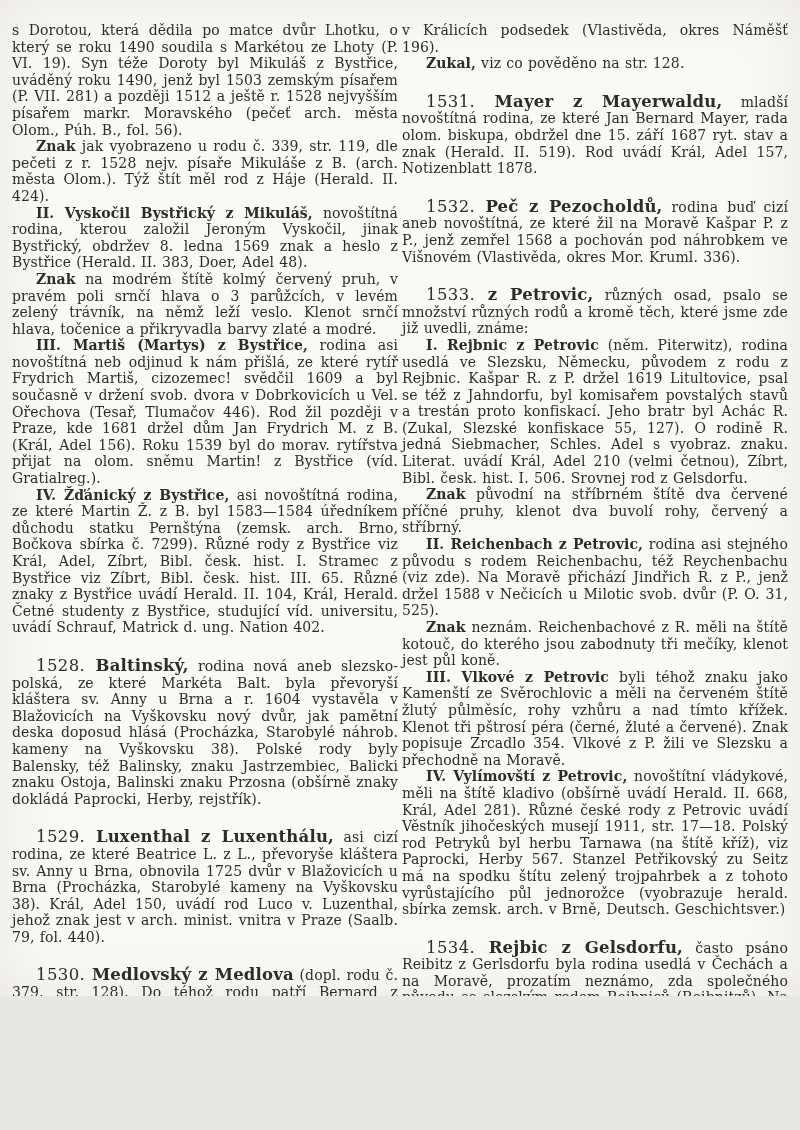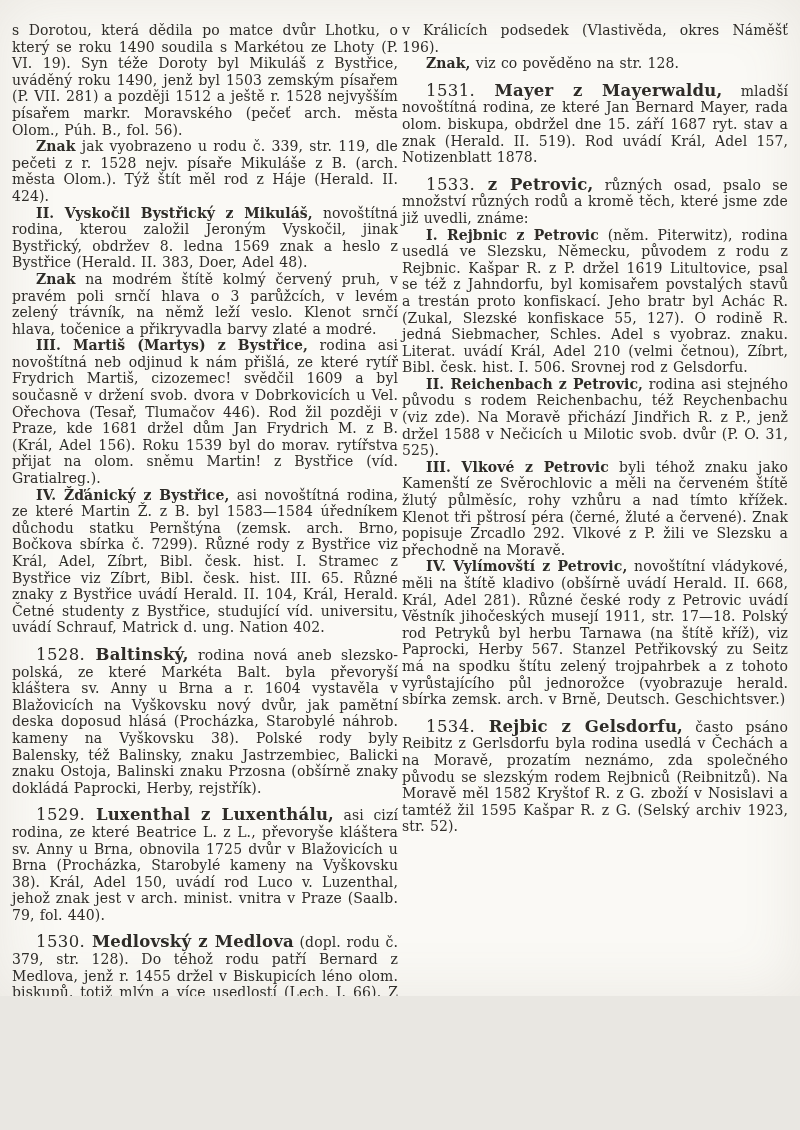--- a/index.html
+++ b/index.html
@@ -26,21 +26,21 @@
   .column.left{left:12px;}
   .column.right{left:402px;}
   .para{
     margin:0;
     text-align:justify;
     text-indent:24px;
     letter-spacing:.1px;
     word-spacing:.6px;
   }
   .para.cont{text-indent:0;}
-  .para.entry{margin-top:11px;}
+  .para.entry{margin-top:22px;}
   span.b{font-weight:bold;}
   span.num{font-size:16.5px;letter-spacing:.4px;}
   span.name{font-size:16.5px;font-weight:bold;letter-spacing:.2px;}
   .footer{
     position:absolute;
     left:0;right:0;
     top:1082px;
     text-align:center;
     font-size:16px;
     letter-spacing:1px;
@@ -58,23 +58,26 @@
       <p class="para sub"><span class="b">II. Vyskočil Bystřický z Mikuláš,</span><span> novoštítná rodina, kterou založil Jeroným Vyskočil, jinak Bystřický, obdržev 8. ledna 1569 znak a heslo z Bystřice (Herald. II. 383, Doer, Adel 48).</span></p>
       <p class="para sub"><span class="b">Znak</span><span> na modrém štítě kolmý červený pruh, v pravém poli srnčí hlava o 3 parůžcích, v levém zelený trávník, na němž leží veslo. Klenot srnčí hlava, točenice a přikryvadla barvy zlaté a modré.</span></p>
       <p class="para sub"><span class="b">III. Martiš (Martys) z Bystřice,</span><span> rodina asi novoštítná neb odjinud k nám přišlá, ze které rytíř Frydrich Martiš, cizozemec! svědčil 1609 a byl současně v držení svob. dvora v Dobrkovicích u Vel. Ořechova (Tesař, Tlumačov 446). Rod žil později v Praze, kde 1681 držel dům Jan Frydrich M. z B. (Král, Adel 156). Roku 1539 byl do morav. rytířstva přijat na olom. sněmu Martin! z Bystřice (víd. Gratialreg.).</span></p>
       <p class="para sub"><span class="b">IV. Žďánický z Bystřice,</span><span> asi novoštítná rodina, ze které Martin Ž. z B. byl 1583—1584 úředníkem důchodu statku Pernštýna (zemsk. arch. Brno, Bočkova sbírka č. 7299). Různé rody z Bystřice viz Král, Adel, Zíbrt, Bibl. česk. hist. I. Stramec z Bystřice viz Zíbrt, Bibl. česk. hist. III. 65. Různé znaky z Bystřice uvádí Herald. II. 104, Král, Herald. Četné studenty z Bystřice, studující víd. universitu, uvádí Schrauf, Matrick d. ung. Nation 402.</span></p>
       <p class="para entry"><span class="num">1528. </span><span class="name">Baltinský,</span><span> rodina nová aneb slezsko-polská, ze které Markéta Balt. byla převoryší kláštera sv. Anny u Brna a r. 1604 vystavěla v Blažovicích na Vyškovsku nový dvůr, jak pamětní deska doposud hlásá (Procházka, Starobylé náhrob. kameny na Vyškovsku 38). Polské rody byly Balensky, též Balinsky, znaku Jastrzembiec, Balicki znaku Ostoja, Balinski znaku Przosna (obšírně znaky dokládá Paprocki, Herby, rejstřík).</span></p>
       <p class="para entry"><span class="num">1529. </span><span class="name">Luxenthal z Luxenthálu,</span><span> asi cizí rodina, ze které Beatrice L. z L., převoryše kláštera sv. Anny u Brna, obnovila 1725 dvůr v Blažovicích u Brna (Procházka, Starobylé kameny na Vyškovsku 38). Král, Adel 150, uvádí rod Luco v. Luzenthal, jehož znak jest v arch. minist. vnitra v Praze (Saalb. 79, fol. 440).</span></p>
       <p class="para entry"><span class="num">1530. </span><span class="name">Medlovský z Medlova</span><span> (dopl. rodu č. 379, str. 128). Do téhož rodu patří Bernard z Medlova, jenž r. 1455 držel v Biskupicích léno olom. biskupů, totiž mlýn a více usedlostí (Lech. I. 66). Z pozdějšího potomstva sem patří Arnošt z M., jenž před r. 1490 byl rukojmím na listě Jimrama z Doubravice (P. V. 218). Dle znaku sem patří Bernard z Medlova jenž má 1510 na pečeti (železný) klobouk, jak uvádí Herald. II. 304, který ovšem, maje poutka, podobá se kardinálskému klobouku (srovnej vyobrazení na str. 165). Arnošt Medlovský z M. držel před r. 1588</span></p>
     </div>
   <div class="column right">
       <p class="para cont"><span>v Králicích podsedek (Vlastivěda, okres Náměšť 196).</span></p>
-      <p class="para sub"><span class="b">Znak,</span><span> viz co pověděno na str. 128.</span></p>
+      <p class="para sub"><span class="b">Zukal,</span><span> viz co pověděno na str. 128.</span></p>
       <p class="para entry"><span class="num">1531. </span><span class="name">Mayer z Mayerwaldu,</span><span> mladší novoštítná rodina, ze které Jan Bernard Mayer, rada olom. biskupa, obdržel dne 15. září 1687 ryt. stav a znak (Herald. II. 519). Rod uvádí Král, Adel 157, Notizenblatt 1878.</span></p>
+      <p class="para entry"><span class="num">1532. </span><span class="name">Peč z Pezocholdů,</span><span> rodina buď cizí aneb novoštítná, ze které žil na Moravě Kašpar P. z P., jenž zemřel 1568 a pochován pod náhrobkem ve Višnovém (Vlastivěda, okres Mor. Kruml. 336).</span></p>
       <p class="para entry"><span class="num">1533. </span><span class="name">z Petrovic,</span><span> různých osad, psalo se množství různých rodů a kromě těch, které jsme zde již uvedli, známe:</span></p>
       <p class="para sub"><span class="b">I. Rejbnic z Petrovic</span><span> (něm. Piterwitz), rodina usedlá ve Slezsku, Německu, původem z rodu z Rejbnic. Kašpar R. z P. držel 1619 Litultovice, psal se též z Jahndorfu, byl komisařem povstalých stavů a trestán proto konfiskací. Jeho bratr byl Achác R. (Zukal, Slezské konfiskace 55, 127). O rodině R. jedná Siebmacher, Schles. Adel s vyobraz. znaku. Literat. uvádí Král, Adel 210 (velmi četnou), Zíbrt, Bibl. česk. hist. I. 506. Srovnej rod z Gelsdorfu.</span></p>
+      <p class="para sub"><span class="b">Znak</span><span> původní na stříbrném štítě dva červené příčné pruhy, klenot dva buvolí rohy, červený a stříbrný.</span></p>
       <p class="para sub"><span class="b">II. Reichenbach z Petrovic,</span><span> rodina asi stejného původu s rodem Reichenbachu, též Reychenbachu (viz zde). Na Moravě přichází Jindřich R. z P., jenž držel 1588 v Nečicích u Milotic svob. dvůr (P. O. 31, 525).</span></p>
-      <p class="para sub"><span class="b">III. Vlkové z Petrovic</span><span> byli téhož znaku jako Kamenští ze Svěrochlovic a měli na červeném štítě žlutý půlměsíc, rohy vzhůru a nad tímto křížek. Klenot tři pštrosí péra (černé, žluté a červené). Znak popisuje Zrcadlo 292. Vlkové z P. žili ve Slezsku a přechodně na Moravě.</span></p>
+      <p class="para sub"><span class="b">Znak</span><span> neznám. Reichenbachové z R. měli na štítě kotouč, do kterého jsou zabodnuty tři mečíky, klenot jest půl koně.</span></p>
+      <p class="para sub"><span class="b">III. Vlkové z Petrovic</span><span> byli téhož znaku jako Kamenští ze Svěrochlovic a měli na červeném štítě žlutý půlměsíc, rohy vzhůru a nad tímto křížek. Klenot tři pštrosí péra (černé, žluté a červené). Znak popisuje Zrcadlo 354. Vlkové z P. žili ve Slezsku a přechodně na Moravě.</span></p>
       <p class="para sub"><span class="b">IV. Vylímovští z Petrovic,</span><span> novoštítní vládykové, měli na štítě kladivo (obšírně uvádí Herald. II. 668, Král, Adel 281). Různé české rody z Petrovic uvádí Věstník jihočeských musejí 1911, str. 17—18. Polský rod Petryků byl herbu Tarnawa (na štítě kříž), viz Paprocki, Herby 567. Stanzel Petřikovský zu Seitz má na spodku štítu zelený trojpahrbek a z tohoto vyrůstajícího půl jednorožce (vyobrazuje herald. sbírka zemsk. arch. v Brně, Deutsch. Geschichtsver.)</span></p>
       <p class="para entry"><span class="num">1534. </span><span class="name">Rejbic z Gelsdorfu,</span><span> často psáno Reibitz z Gerlsdorfu byla rodina usedlá v Čechách a na Moravě, prozatím neznámo, zda společného původu se slezským rodem Rejbniců (Reibnitzů). Na Moravě měl 1582 Kryštof R. z G. zboží v Nosislavi a tamtéž žil 1595 Kašpar R. z G. (Selský archiv 1923, str. 52).</span></p>
     </div>
   <div class="footer">402</div>
 </div>
 
 </body></html>

